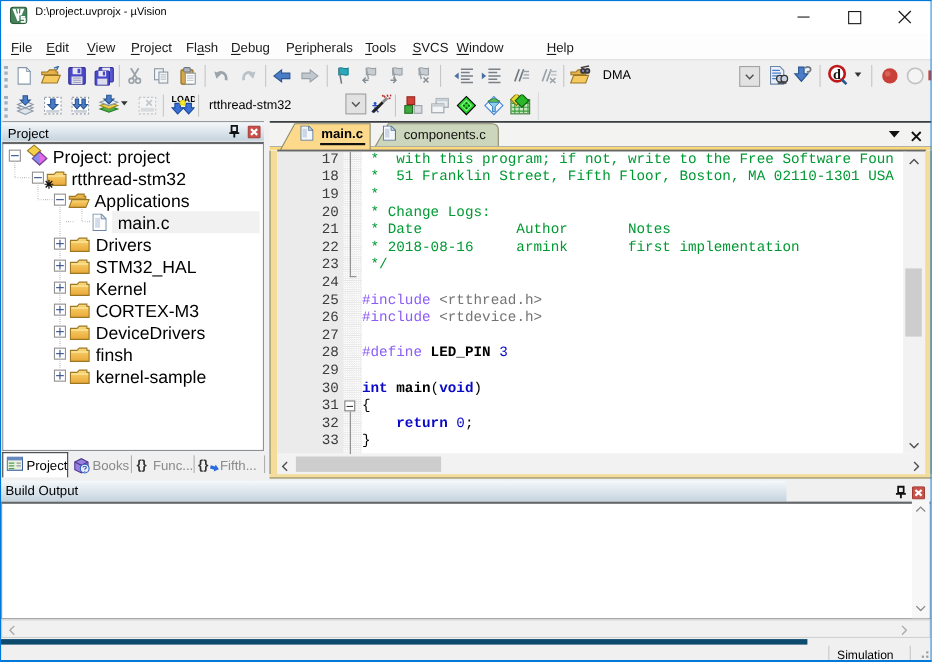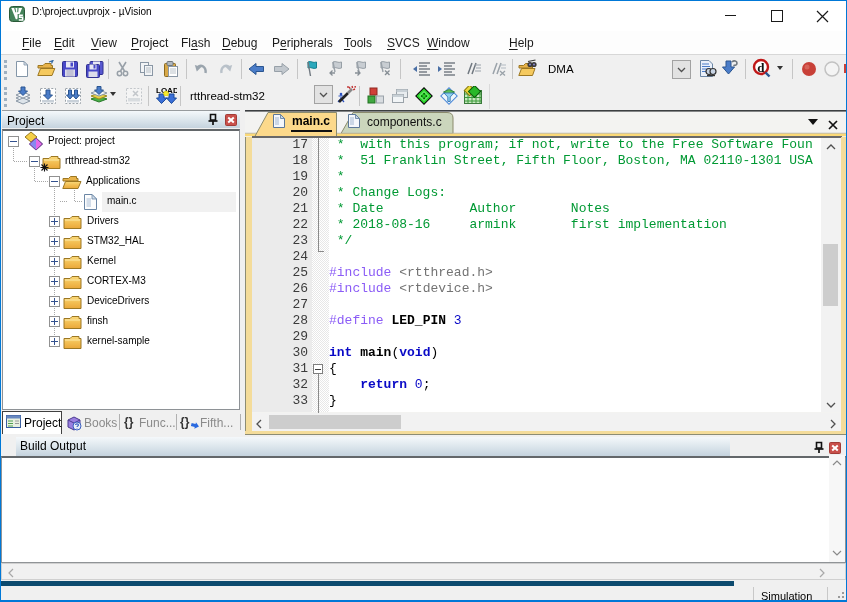--- a/index.html
+++ b/index.html
@@ -6,33 +6,33 @@
 body{width:847px;height:602px;position:relative;overflow:hidden;background:#f0f0f0;
   font-family:"Liberation Sans",sans-serif;-webkit-font-smoothing:antialiased;}
 .abs{position:absolute;}
 .win-border{position:absolute;left:0;top:0;width:847px;height:602px;
   border-left:1px solid #0078d7;border-right:1px solid #0078d7;border-bottom:2px solid #0078d7;box-sizing:border-box;z-index:50;pointer-events:none;}
 
 #titlebar{left:0;top:0;width:847px;height:31px;background:#ffffff;border-top:1px solid #0078d7;box-sizing:border-box;}
 #title-text{left:32px;top:6px;font-size:10px;color:#000;}
 
 #menubar{left:0;top:31px;width:847px;height:23px;background:#fdfdfd;font-size:12px;color:#1a1a1a;}
-#menubar span{position:absolute;top:5px;margin-left:12px;}
+#menubar span{position:absolute;top:5px;}
 #menubar u{text-decoration:underline;text-underline-offset:2px;}
 #menu-sep{left:0;top:54px;width:847px;height:1px;background:#d7d7d7;}
 
 #tb1{left:0;top:55px;width:847px;height:28px;background:#f0f0f0;}
 #tb2{left:0;top:83px;width:847px;height:26px;background:#f0f0f0;}
 .grip{position:absolute;width:3px;border-left:3px dotted #9fb0c0;}
 .tsep{position:absolute;width:1px;background:#c6c6c6;}
 
 #proj-panel{left:2px;top:129px;width:238px;height:281px;background:#ffffff;border:1px solid #8e9296;border-top:2px solid #63676a;box-sizing:border-box;}
 #proj-head{left:2px;top:110px;width:238px;height:18px;background:linear-gradient(180deg,#f4f8fb 0%,#dfe8ee 45%,#c5d3de 100%);border-top:1px solid #979b9e;box-sizing:border-box;}
 #proj-head .t{position:absolute;left:5px;top:3px;font-size:12px;color:#000;}
-.treerow{position:absolute;font-size:10px;color:#000;}
+.treerow{position:absolute;font-size:16px;color:#000;}
 .pm{position:absolute;width:11px;height:11px;background:#fff;border:1px solid #919191;box-sizing:border-box;}
 .pm:before{content:"";position:absolute;left:1px;top:4px;width:7px;height:1px;background:#33518e;}
 .pm.plus:after{content:"";position:absolute;left:4px;top:1px;width:1px;height:7px;background:#33518e;}
 .dot-v{position:absolute;width:1px;background-image:linear-gradient(#a8a8a8 1px,transparent 1px);background-size:1px 2px;}
 .dot-h{position:absolute;height:1px;background-image:linear-gradient(90deg,#a8a8a8 1px,transparent 1px);background-size:2px 1px;}
 
 #ptabs{left:0px;top:410px;width:245px;height:23px;background:#f0f0f0;font-size:12px;}
 
 #edit-outer{left:245px;top:111px;width:602px;height:324px;background:#f3f3f1;}
 #edge-l{left:245px;top:137px;width:7px;height:294px;background:#f4dc9a;border-left:1px solid #8c8c74;box-sizing:border-box;}
@@ -45,21 +45,21 @@
 #hsb{left:252px;top:413px;width:589px;height:18px;background:#f2f2f2;}
 pre{margin:-1px 0 0 0;font-family:"Liberation Mono",monospace;font-size:13px;line-height:16px;}
 #gutter pre{text-align:right;color:#3c3c3c;}
 .kw{color:#0909c6;font-weight:bold;}
 .num{color:#0909c6;}
 .cmt{color:#009933;}
 .pp{color:#8b5cf6;}
 .hdr{color:#737373;}
 .bb{font-weight:bold;}
 
-#bo-head{left:16px;top:437px;width:714px;height:19px;background:linear-gradient(180deg,#f4f8fb 0%,#dfe8ee 45%,#c5d3de 100%);}
+#bo-head{left:1px;top:437px;width:714px;height:19px;background:linear-gradient(180deg,#f4f8fb 0%,#dfe8ee 45%,#c5d3de 100%);}
 #bo-body{left:1px;top:456px;width:845px;height:107px;background:#ffffff;border:1px solid #909497;border-top:2px solid #63676a;box-sizing:border-box;}
 #bo-hsb{left:1px;top:563px;width:845px;height:17px;background:#f1f1f1;border:1px solid #d0d0d0;box-sizing:border-box;}
 
 #statusbar{left:0;top:581px;width:714px;height:19px;background:#f0f0f0;border-top:5px solid #0c4a6e;font-size:12px;padding-left:20px;}
 </style>
 </head>
 <body>
 <svg width="0" height="0" style="position:absolute">
 <defs>
 <linearGradient id="fg" x1="0" y1="0" x2="0" y2="1">

